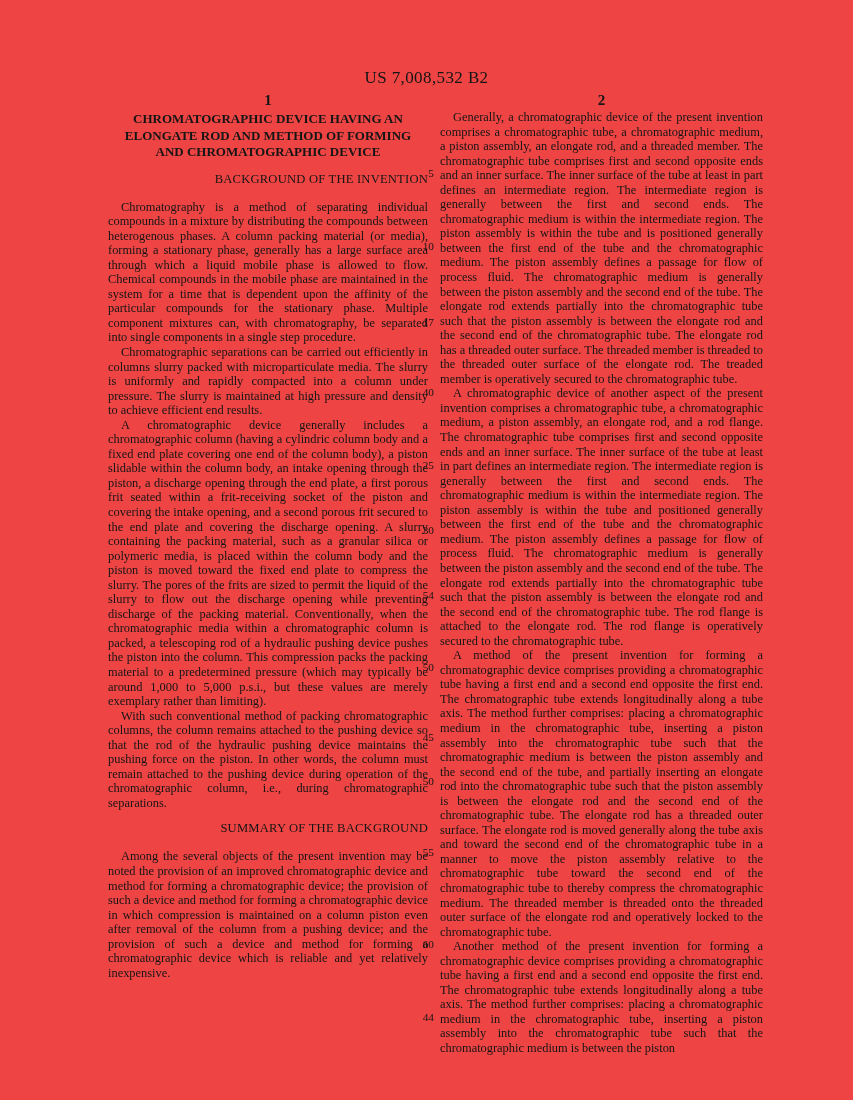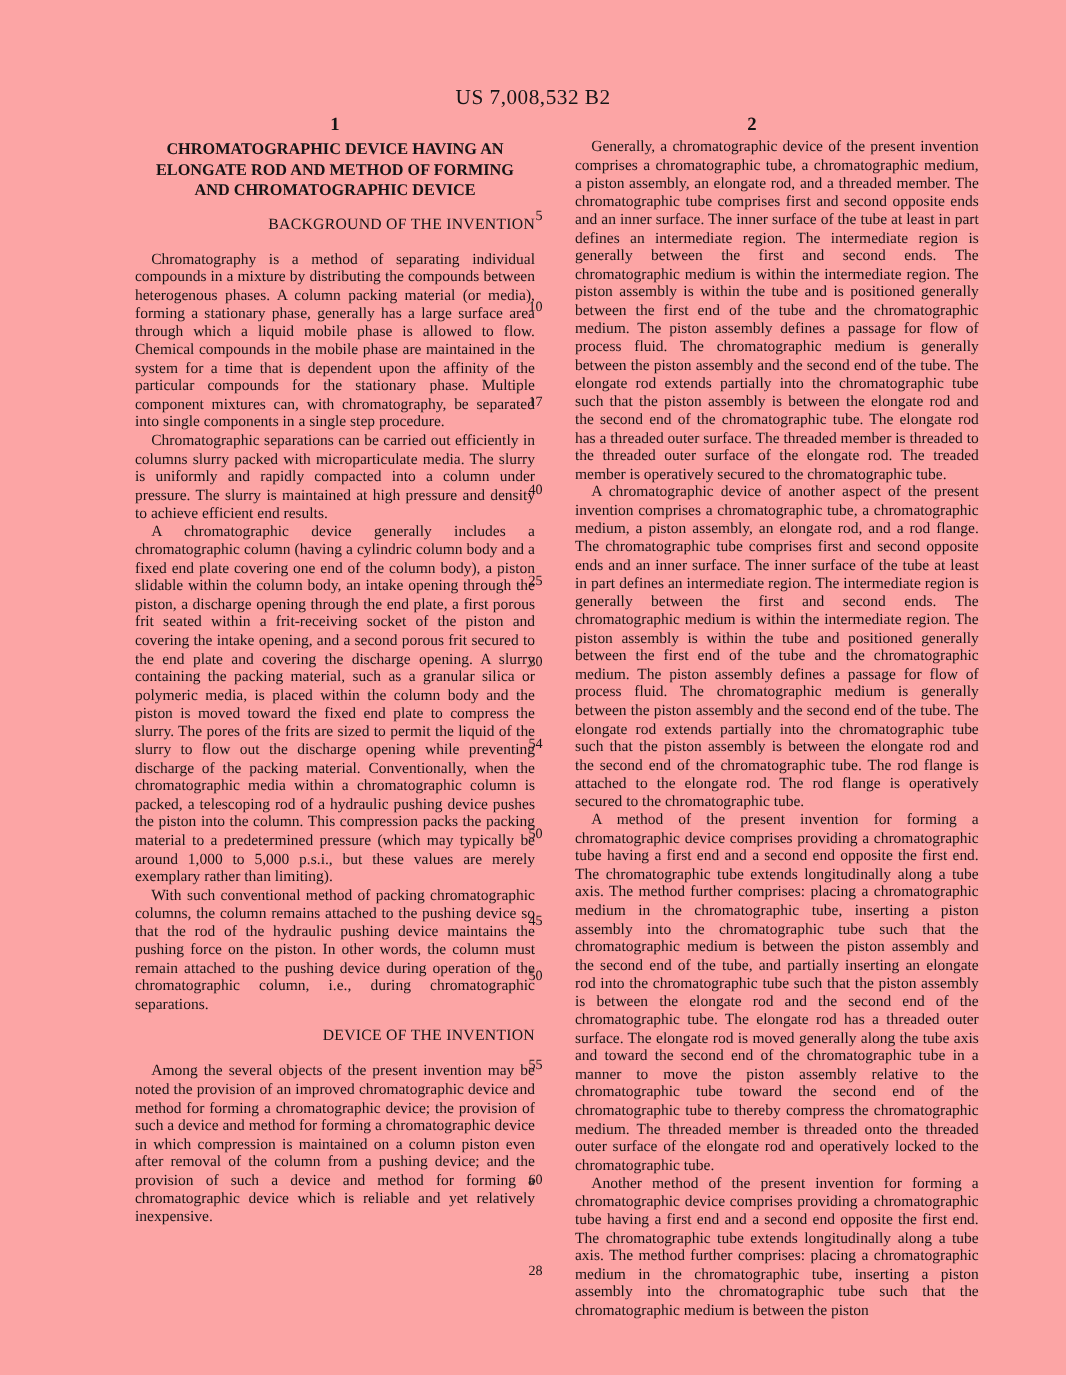--- a/index.html
+++ b/index.html
@@ -4,21 +4,21 @@
 <style>
   html, body {
     margin: 0;
     padding: 0;
     background: #ffffff;
   }
   .page {
     position: relative;
     width: 853px;
     height: 1100px;
-    background: #fca5a5;
+    background: #ef4444;
     color: #151515;
     font-family: "Liberation Serif", "DejaVu Serif", serif;
     overflow: hidden;
   }
   .patent-number {
     position: absolute;
     top: 68px;
     left: 0;
     right: 0;
     text-align: center;
@@ -32,21 +32,21 @@
     font-size: 15px;
     text-align: center;
   }
   .colnum-1 { left: 108px; width: 320px; }
   .colnum-2 { left: 440px; width: 323px; }
   .col {
     position: absolute;
     top: 110px;
   }
   .col-left  { left: 108px; width: 320px; }
-  .col-right { left: 440px; width: 323px; margin-left: 20px; }
+  .col-right { left: 440px; width: 323px; }
   .invention-title {
     margin: 1px 12px 0 12px;
     font-size: 13px;
     line-height: 16.5px;
     font-weight: bold;
     text-align: center;
   }
   .section-heading {
     margin: 11px 0 13px 0;
     font-size: 12.6px;
@@ -85,21 +85,21 @@
 
   <div class="colnum colnum-2">2</div>
 
   <div class="col col-left">
     <h1 class="invention-title">CHROMATOGRAPHIC DEVICE HAVING AN ELONGATE ROD AND METHOD OF FORMING AND CHROMATOGRAPHIC DEVICE</h1>
     <h2 class="section-heading">BACKGROUND OF THE INVENTION</h2>
     <p class="body-text">Chromatography is a method of separating individual compounds in a mixture by distributing the compounds between heterogenous phases. A column packing material (or media), forming a stationary phase, generally has a large surface area through which a liquid mobile phase is allowed to flow. Chemical compounds in the mobile phase are maintained in the system for a time that is dependent upon the affinity of the particular compounds for the stationary phase. Multiple component mixtures can, with chromatography, be separated into single components in a single step procedure.</p>
     <p class="body-text">Chromatographic separations can be carried out efficiently in columns slurry packed with microparticulate media. The slurry is uniformly and rapidly compacted into a column under pressure. The slurry is maintained at high pressure and density to achieve efficient end results.</p>
     <p class="body-text">A chromatographic device generally includes a chromatographic column (having a cylindric column body and a fixed end plate covering one end of the column body), a piston slidable within the column body, an intake opening through the piston, a discharge opening through the end plate, a first porous frit seated within a frit-receiving socket of the piston and covering the intake opening, and a second porous frit secured to the end plate and covering the discharge opening. A slurry containing the packing material, such as a granular silica or polymeric media, is placed within the column body and the piston is moved toward the fixed end plate to compress the slurry. The pores of the frits are sized to permit the liquid of the slurry to flow out the discharge opening while preventing discharge of the packing material. Conventionally, when the chromatographic media within a chromatographic column is packed, a telescoping rod of a hydraulic pushing device pushes the piston into the column. This compression packs the packing material to a predetermined pressure (which may typically be around 1,000 to 5,000 p.s.i., but these values are merely exemplary rather than limiting).</p>
     <p class="body-text">With such conventional method of packing chromatographic columns, the column remains attached to the pushing device so that the rod of the hydraulic pushing device maintains the pushing force on the piston. In other words, the column must remain attached to the pushing device during operation of the chromatographic column, i.e., during chromatographic separations.</p>
-    <h2 class="section-heading">DEVICE OF THE INVENTION</h2>
+    <h2 class="section-heading">SUMMARY OF THE BACKGROUND</h2>
     <p class="body-text">Among the several objects of the present invention may be noted the provision of an improved chromatographic device and method for forming a chromatographic device; the provision of such a device and method for forming a chromatographic device in which compression is maintained on a column piston even after removal of the column from a pushing device; and the provision of such a device and method for forming a chromatographic device which is reliable and yet relatively inexpensive.</p>
   </div>
 
   <div class="col col-right">
     <p class="body-text">Generally, a chromatographic device of the present invention comprises a chromatographic tube, a chromatographic medium, a piston assembly, an elongate rod, and a threaded member. The chromatographic tube comprises first and second opposite ends and an inner surface. The inner surface of the tube at least in part defines an intermediate region. The intermediate region is generally between the first and second ends. The chromatographic medium is within the intermediate region. The piston assembly is within the tube and is positioned generally between the first end of the tube and the chromatographic medium. The piston assembly defines a passage for flow of process fluid. The chromatographic medium is generally between the piston assembly and the second end of the tube. The elongate rod extends partially into the chromatographic tube such that the piston assembly is between the elongate rod and the second end of the chromatographic tube. The elongate rod has a threaded outer surface. The threaded member is threaded to the threaded outer surface of the elongate rod. The treaded member is operatively secured to the chromatographic tube.</p>
     <p class="body-text">A chromatographic device of another aspect of the present invention comprises a chromatographic tube, a chromatographic medium, a piston assembly, an elongate rod, and a rod flange. The chromatographic tube comprises first and second opposite ends and an inner surface. The inner surface of the tube at least in part defines an intermediate region. The intermediate region is generally between the first and second ends. The chromatographic medium is within the intermediate region. The piston assembly is within the tube and positioned generally between the first end of the tube and the chromatographic medium. The piston assembly defines a passage for flow of process fluid. The chromatographic medium is generally between the piston assembly and the second end of the tube. The elongate rod extends partially into the chromatographic tube such that the piston assembly is between the elongate rod and the second end of the chromatographic tube. The rod flange is attached to the elongate rod. The rod flange is operatively secured to the chromatographic tube.</p>
     <p class="body-text">A method of the present invention for forming a chromatographic device comprises providing a chromatographic tube having a first end and a second end opposite the first end. The chromatographic tube extends longitudinally along a tube axis. The method further comprises: placing a chromatographic medium in the chromatographic tube, inserting a piston assembly into the chromatographic tube such that the chromatographic medium is between the piston assembly and the second end of the tube, and partially inserting an elongate rod into the chromatographic tube such that the piston assembly is between the elongate rod and the second end of the chromatographic tube. The elongate rod has a threaded outer surface. The elongate rod is moved generally along the tube axis and toward the second end of the chromatographic tube in a manner to move the piston assembly relative to the chromatographic tube toward the second end of the chromatographic tube to thereby compress the chromatographic medium. The threaded member is threaded onto the threaded outer surface of the elongate rod and operatively locked to the chromatographic tube.</p>
     <p class="body-text">Another method of the present invention for forming a chromatographic device comprises providing a chromatographic tube having a first end and a second end opposite the first end. The chromatographic tube extends longitudinally along a tube axis. The method further comprises: placing a chromatographic medium in the chromatographic tube, inserting a piston assembly into the chromatographic tube such that the chromatographic medium is between the piston</p>
   </div>
 
@@ -109,16 +109,16 @@
     <span class="gutter-num" style="top:316px">17</span>
     <span class="gutter-num" style="top:386px">40</span>
     <span class="gutter-num" style="top:459px">25</span>
     <span class="gutter-num" style="top:524px">30</span>
     <span class="gutter-num" style="top:589px">54</span>
     <span class="gutter-num" style="top:661px">50</span>
     <span class="gutter-num" style="top:731px">45</span>
     <span class="gutter-num" style="top:775px">50</span>
     <span class="gutter-num" style="top:846px">55</span>
     <span class="gutter-num" style="top:938px">60</span>
-    <span class="gutter-num" style="top:1011px">28</span>
+    <span class="gutter-num" style="top:1011px">44</span>
   </div>
 
 </div>
 
 </body></html>

